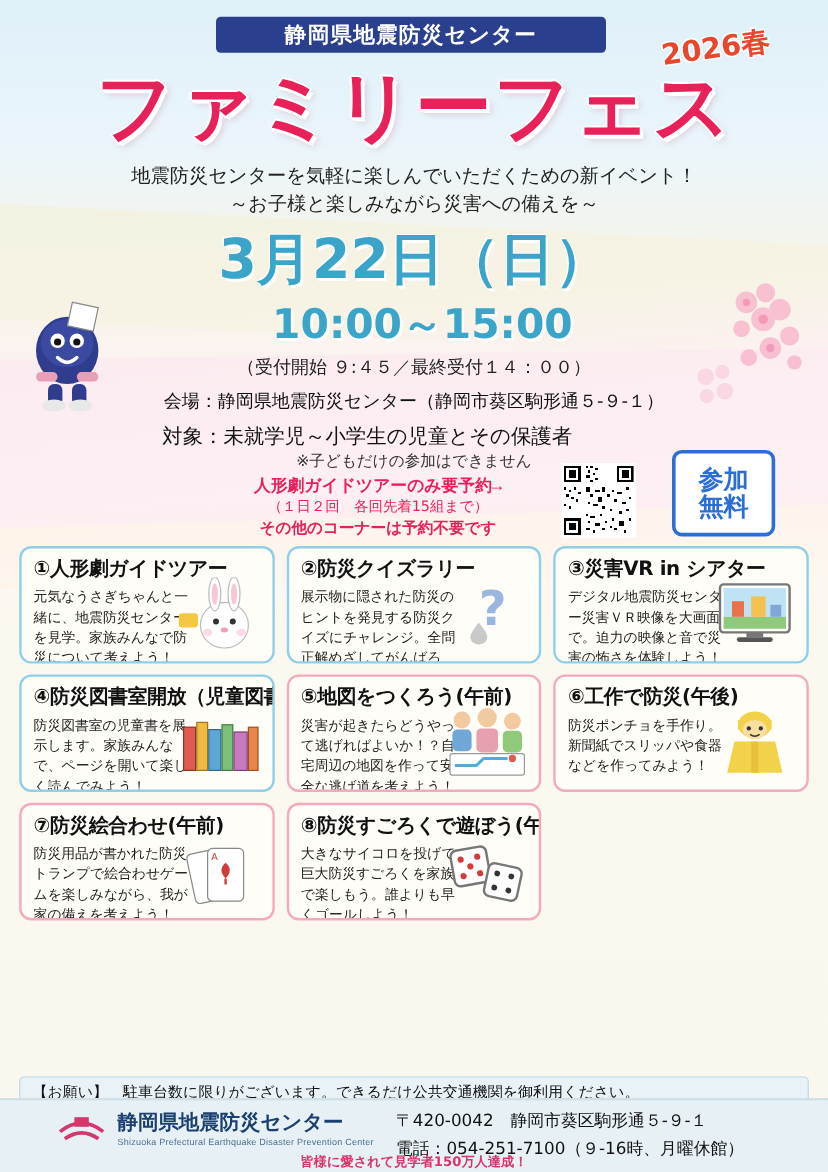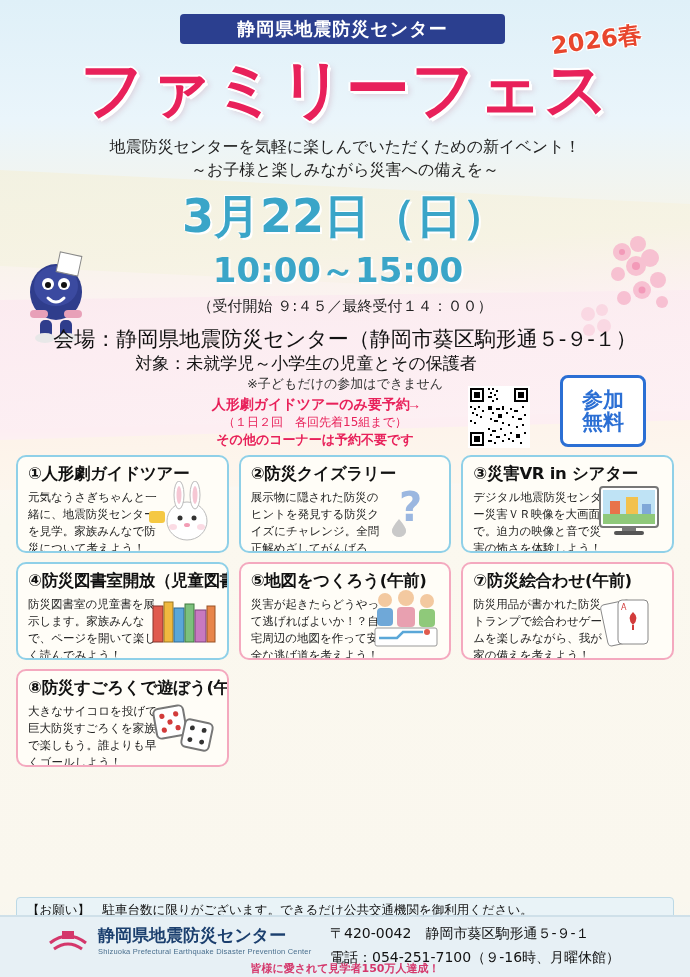--- a/index.html
+++ b/index.html
@@ -72,32 +72,32 @@
     position: absolute; left: 0; top: 160px; width: 690px; text-align: center;
     font-size: 16px; color: #222; font-family: "DejaVu Sans", sans-serif;
   }
   .date {
     position: absolute; left: 0; top: 186px; width: 690px; text-align: center;
     font-size: 46px; font-weight: bold; color: #3aa5c8;
     font-family: "DejaVu Sans", sans-serif;
     text-shadow: 2px 2px 0 #fff, -1px -1px 0 #fff;
   }
   .time {
-    position: absolute; left: 0; top: 248px; width: 676px; text-align: center;
+    position: absolute; left: 14px; top: 248px; width: 676px; text-align: center;
     font-size: 34px; font-weight: bold; color: #3aa5c8;
     font-family: "DejaVu Sans", sans-serif;
     text-shadow: 2px 2px 0 #fff;
   }
   .reception {
     position: absolute; left: 0; top: 297px; width: 690px; text-align: center;
     font-size: 15px; color: #222; font-family: "DejaVu Sans", sans-serif;
   }
   .venue {
     position: absolute; left: 0; top: 325px; width: 690px; text-align: center;
-    font-size: 21px; color: #111; font-family: "DejaVu Sans", sans-serif;
+    font-size: 15px; color: #111; font-family: "DejaVu Sans", sans-serif;
   }
   .target {
     position: absolute; left: 16px; top: 352px; width: 580px; text-align: center;
     font-size: 17px; color: #111; font-family: "DejaVu Sans", sans-serif;
   }
   .note-sub {
     position: absolute; left: 0; top: 375px; width: 690px; text-align: center;
     font-size: 13px; color: #333; font-family: "DejaVu Sans", sans-serif;
   }
   .resv1 {
@@ -415,20 +415,34 @@
         <circle cx="37" cy="10" r="8" fill="#f3c9a0"></circle>
           <rect x="28" y="19" width="18" height="20" rx="4" fill="#e8a0b0"></rect>
         <circle cx="58" cy="13" r="7" fill="#f3c9a0"></circle>
           <rect x="50" y="21" width="16" height="18" rx="4" fill="#8fc97a"></rect>
         <rect x="6" y="40" width="62" height="18" rx="2" fill="#fff" stroke="#999"></rect>
         <path d="M10 50 h18 l6 -6 h20" stroke="#5aa7d8" stroke-width="2.5" fill="none"></path>
         <circle cx="58" cy="44" r="3" fill="#e05b4e"></circle>
       </svg>
     </div>
 
+    <div class="card pink">
+      <h3>⑥工作で防災(午後)</h3>
+      <p>防災ポンチョを手作り。新聞紙でスリッパや食器などを作ってみよう！</p>
+      <svg class="art" viewBox="0 0 74 62">
+        <ellipse cx="37" cy="16" rx="14" ry="11" fill="#f2d24a"></ellipse>
+        <rect x="23" y="12" width="28" height="8" fill="#f2d24a"></rect>
+        <ellipse cx="37" cy="20" rx="10" ry="8" fill="#f6dfa0"></ellipse>
+        <circle cx="32" cy="19" r="1.8" fill="#333"></circle>
+          <circle cx="42" cy="19" r="1.8" fill="#333"></circle>
+        <path d="M33 24 q4 3 8 0" stroke="#333" stroke-width="1.2" fill="none"></path>
+        <path d="M20 30 h34 l6 26 h-46 z" fill="#f2d24a"></path>
+        <rect x="34" y="30" width="6" height="26" fill="#e8c13a"></rect>
+      </svg>
+    </div>
 
     <div class="card pink">
       <h3>⑦防災絵合わせ(午前)</h3>
       <p>防災用品が書かれた防災トランプで絵合わせゲームを楽しみながら、我が家の備えを考えよう！</p>
       <svg class="art" viewBox="0 0 74 62">
         <rect x="12" y="14" width="30" height="42" rx="4" fill="#fff" stroke="#888" transform="rotate(-12 27 35)"></rect>
         <rect x="26" y="12" width="30" height="44" rx="4" fill="#fff" stroke="#888"></rect>
         <path d="M41 24 q7 6 0 13 q-7 -7 0 -13" fill="#d23b3b"></path>
         <path d="M41 37 l0 5" stroke="#d23b3b" stroke-width="2"></path>
         <text x="29" y="22" font-size="8" fill="#d23b3b" font-family="DejaVu Sans, sans-serif">A</text>

